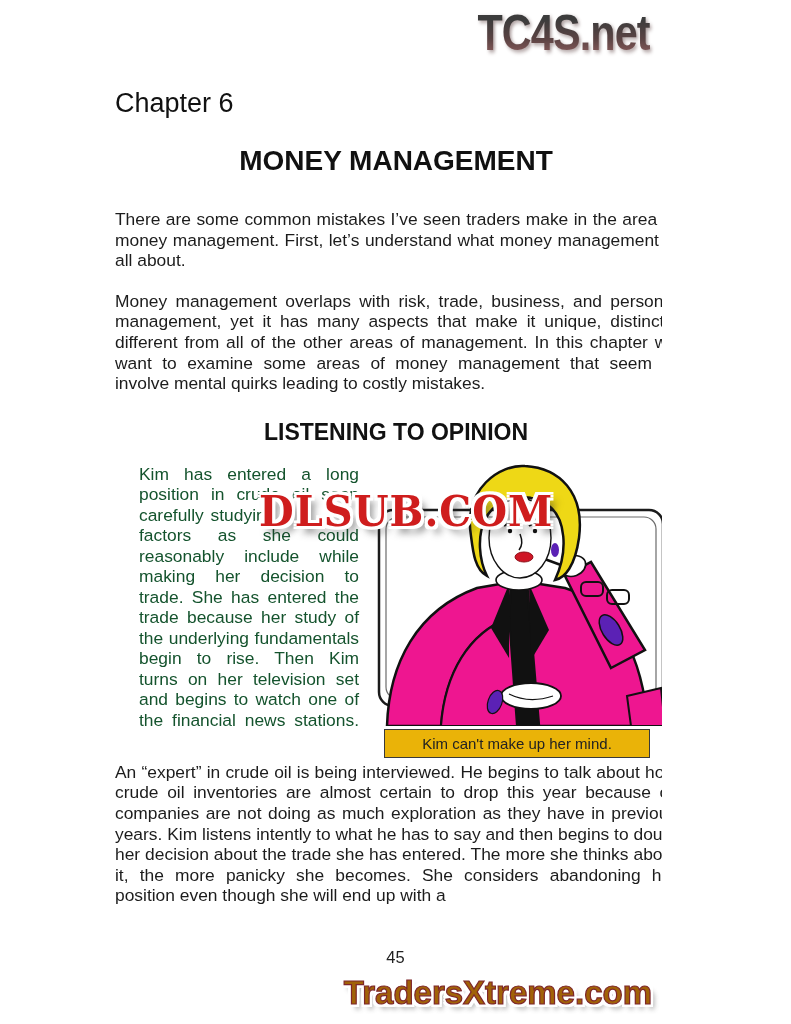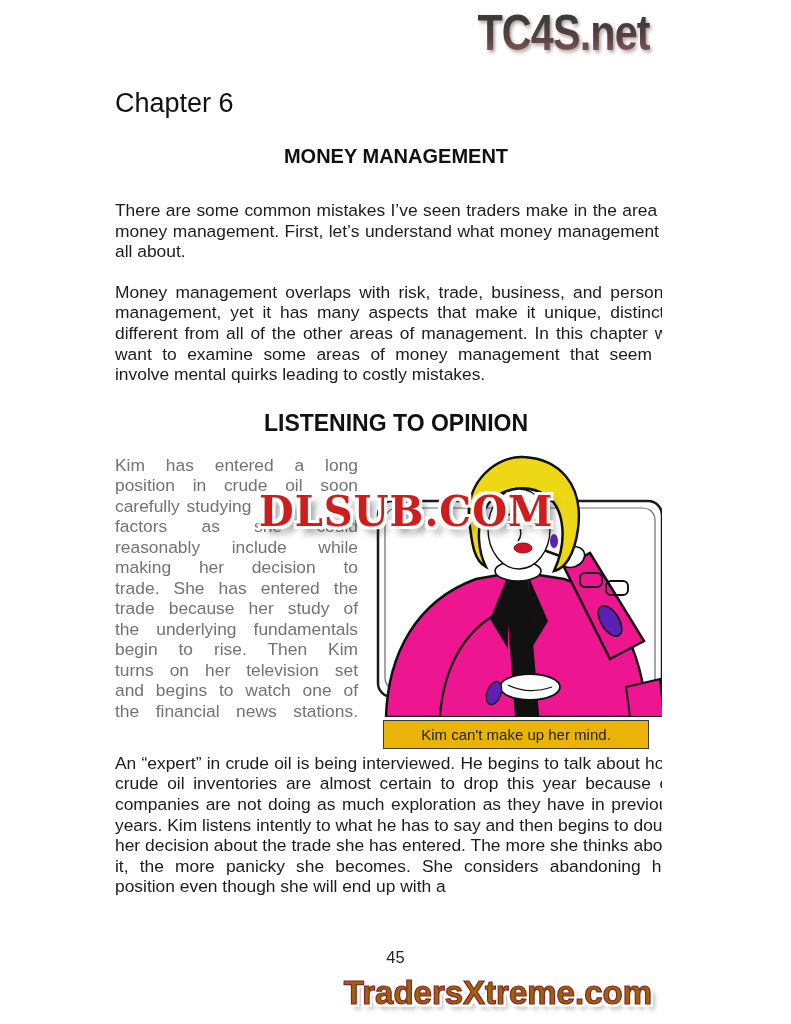--- a/index.html
+++ b/index.html
@@ -25,36 +25,36 @@
 
   
   .content { position:absolute; left:115px; top:0; width:562px; }
 
   .chapter-title {
     margin:88px 0 0 0; text-align:left;
     font-size:27px; font-weight:400; color:#111;
   }
   .section-title {
     margin:26px 0 0 0; text-align:center;
-    font-size:20px; font-weight:bold; color:#111;
+    font-size:28px; font-weight:bold; color:#111;
   }
   .body-par {
     margin:32px 0 0 0;
     font-size:17.4px; line-height:20.6px;
     text-align:justify; color:#1c1c1c;
   }
   .body-par + .body-par { margin-top:20px; }
   .subheading {
     margin:25px 0 12px 0; text-align:center;
     font-size:23px; font-weight:bold; color:#111;
   }
 
   
   .kim-section { display:flex; margin-top:12px; }
-  .kim-col { width:243px; padding-top:6px; font-size:17.4px; color:#737373; }
+  .kim-col { width:243px; padding-top:6px; font-size:17.4px; color:#14532d;margin-left:24px; }
   .kim-line {
     height:20.5px; line-height:20.5px;
     text-align:justify; text-align-last:justify;
     white-space:nowrap; overflow:visible;
   }
   .kim-line.no-just { text-align:right; text-align-last:left; word-spacing:2px; }
 
   .kim-fig { width:319px; margin-left:0; }
   .fig-art { display:block; width:318px; height:268px; }
   .fig-caption-box {

